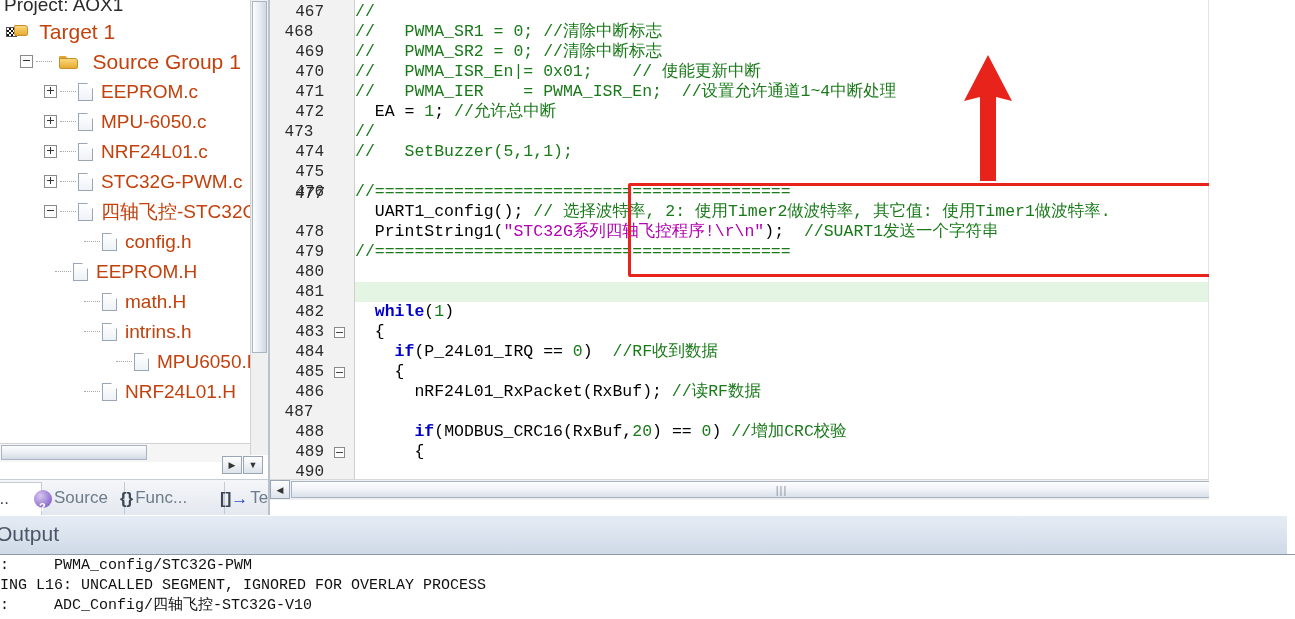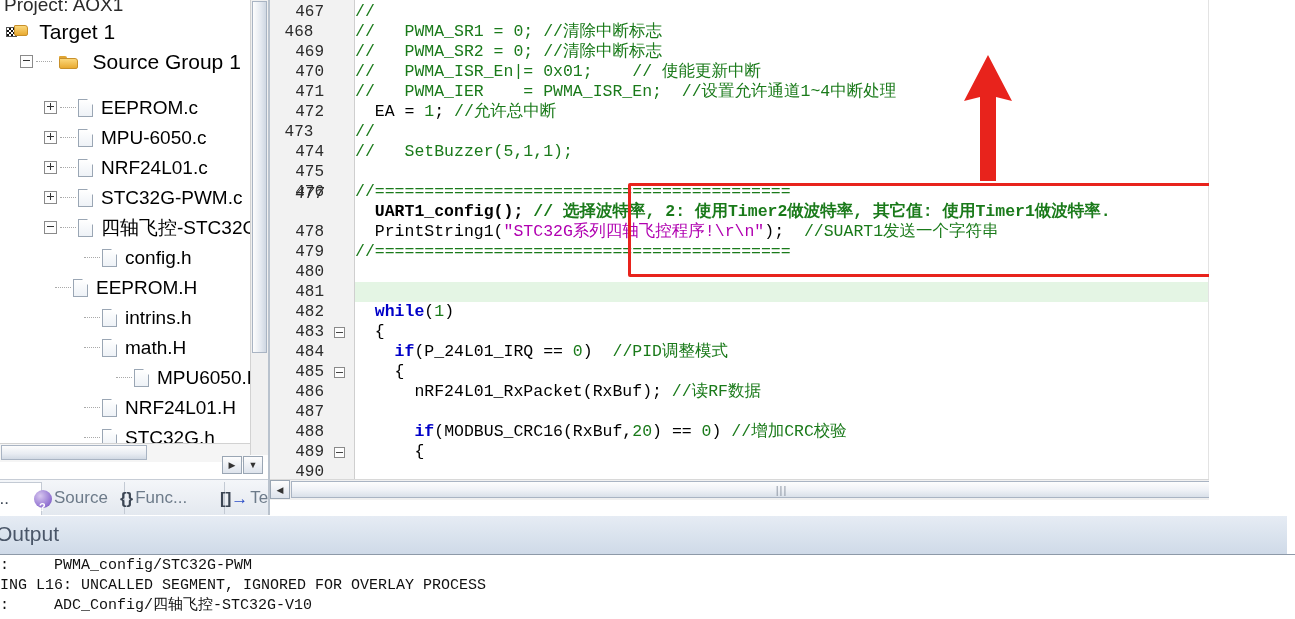--- a/index.html
+++ b/index.html
@@ -35,21 +35,21 @@
     height: 22px;
     line-height: 22px;
     white-space: nowrap;
   }
   .tnode {
     position: relative;
     height: 30px;
     line-height: 30px;
     white-space: nowrap;
     font-size: 19px;
-    color: #000000;
+    color: #c2410c;
   }
   .tnode .lbl {
     display: inline-block;
     vertical-align: middle;
     line-height: 30px;
   }
   .expander {
     display: inline-block;
     width: 11px; height: 11px;
     border: 1px solid #8a8a8a;
@@ -402,35 +402,34 @@
         <span class="lbl" style="font-size:21px;">Target 1</span>
       </div>
 
       <div class="tnode" style="padding-left:20px;">
         <span class="expander"></span><span class="dotline"></span>
         <span class="ic-folder"></span>
         <span class="lbl" style="font-size:21px;">Source Group 1</span>
       </div>
 
       <div id="src-files">
-          <div class="tnode" style="padding-left: 44px; margin-top: 16px;"><span class="expander plus"></span><span class="dotline"></span><span class="ic-file"></span><span class="lbl">EEPROM.c</span></div>
+          <div class="tnode" style="padding-left: 44px;"><span class="expander plus"></span><span class="dotline"></span><span class="ic-file"></span><span class="lbl">EEPROM.c</span></div>
           <div class="tnode" style="padding-left: 44px;"><span class="expander plus"></span><span class="dotline"></span><span class="ic-file"></span><span class="lbl">MPU-6050.c</span></div>
           <div class="tnode" style="padding-left: 44px;"><span class="expander plus"></span><span class="dotline"></span><span class="ic-file"></span><span class="lbl">NRF24L01.c</span></div>
           <div class="tnode" style="padding-left: 44px;"><span class="expander plus"></span><span class="dotline"></span><span class="ic-file"></span><span class="lbl">STC32G-PWM.c</span></div>
           <div class="tnode" style="padding-left: 44px;"><span class="expander"></span><span class="dotline"></span><span class="ic-file"></span><span class="lbl">四轴飞控-STC32G</span></div>
         </div>
 
       <div id="hdr-files">
           <div class="tnode" style="padding-left: 84px;"><span class="dotline"></span><span class="ic-file"></span><span class="lbl">config.h</span></div>
           <div class="tnode" style="padding-left: 55px;"><span class="dotline"></span><span class="ic-file"></span><span class="lbl">EEPROM.H</span></div>
+          <div class="tnode" style="padding-left: 84px;"><span class="dotline"></span><span class="ic-file"></span><span class="lbl">math.H</span></div>
           <div class="tnode" style="padding-left: 84px;"><span class="dotline"></span><span class="ic-file"></span><span class="lbl">intrins.h</span></div>
-          <div class="tnode" style="padding-left: 84px;"><span class="dotline"></span><span class="ic-file"></span><span class="lbl">math.H</span></div>
           <div class="tnode" style="padding-left: 116px;"><span class="dotline"></span><span class="ic-file"></span><span class="lbl">MPU6050.H</span></div>
           <div class="tnode" style="padding-left: 84px;"><span class="dotline"></span><span class="ic-file"></span><span class="lbl">NRF24L01.H</span></div>
-          <div class="tnode" style="padding-left: 84px;"><span class="dotline"></span><span class="ic-file"></span><span class="lbl">STC32G.h</span></div>
         </div>
     </div>
 
     <div id="pane-gap"></div>
 
     <div id="tree-vscroll">
       <div class="thumb"></div>
     </div>
 
     <div id="tree-hscroll">
@@ -471,48 +470,48 @@
         <div class="lnum" style="top: 242px;">479</div>
         <div class="lnum" style="top: 262px;">480</div>
         <div class="lnum" style="top: 282px;">481</div>
         <div class="lnum" style="top: 302px;">482</div>
         <div class="lnum" style="top: 322px;">483</div>
         <div class="fold" style="top: 327px;"></div>
         <div class="lnum" style="top: 342px;">484</div>
         <div class="lnum" style="top: 362px;">485</div>
         <div class="fold" style="top: 367px;"></div>
         <div class="lnum" style="top: 382px;">486</div>
-        <div class="lnum" style="top: 402px;">487</div>
+        <div class="lnum" style="top: 402px; text-align: center;">487</div>
         <div class="lnum" style="top: 422px;">488</div>
         <div class="lnum" style="top: 442px;">489</div>
         <div class="fold" style="top: 447px;"></div>
         <div class="lnum" style="top: 462px;">490</div>
         <div class="lnum" style="top: 482px;">491</div>
         <div class="fold" style="top: 487px;"></div>
       </div>
     <div id="code-area">
         <div class="cline" style="top: 2px;"><span class="cmt">//</span></div>
         <div class="cline" style="top: 22px;"><span class="cmt">//   PWMA_SR1 = 0; //清除中断标志</span></div>
         <div class="cline" style="top: 42px;"><span class="cmt">//   PWMA_SR2 = 0; //清除中断标志</span></div>
         <div class="cline" style="top: 62px;"><span class="cmt">//   PWMA_ISR_En|= 0x01;    // 使能更新中断</span></div>
         <div class="cline" style="top: 82px;"><span class="cmt">//   PWMA_IER    = PWMA_ISR_En;  //设置允许通道1~4中断处理</span></div>
         <div class="cline" style="top: 102px;">  EA = <span class="num">1</span>; <span class="cmt">//允许总中断</span></div>
         <div class="cline" style="top: 122px;"><span class="cmt">//</span></div>
         <div class="cline" style="top: 142px;"><span class="cmt">//   SetBuzzer(5,1,1);</span></div>
         <div class="cline" style="top: 162px;"></div>
         <div class="cline" style="top: 182px;"><span class="cmt">//==========================================</span></div>
-        <div class="cline" style="top: 202px; font-weight: bold;">  UART1_config(); <span class="cmt">// 选择波特率, 2: 使用Timer2做波特率, 其它值: 使用Timer1做波特率.</span></div>
+        <div class="cline" style="top: 202px;">  UART1_config(); <span class="cmt">// 选择波特率, 2: 使用Timer2做波特率, 其它值: 使用Timer1做波特率.</span></div>
         <div class="cline" style="top: 222px;">  PrintString1(<span class="str">"STC32G系列四轴飞控程序!\r\n"</span>);  <span class="cmt">//SUART1发送一个字符串</span></div>
         <div class="cline" style="top: 242px;"><span class="cmt">//==========================================</span></div>
         <div class="cline" style="top: 262px;"></div>
         <div class="hl-line" style="top: 282px;"></div>
         <div class="cline" style="top: 282px;"></div>
         <div class="cline" style="top: 302px;">  <span class="kw">while</span>(<span class="num">1</span>)</div>
         <div class="cline" style="top: 322px;">  {</div>
-        <div class="cline" style="top: 342px;">    <span class="kw">if</span>(P_24L01_IRQ == <span class="num">0</span>)  <span class="cmt">//PID调整模式</span></div>
+        <div class="cline" style="top: 342px;">    <span class="kw">if</span>(P_24L01_IRQ == <span class="num">0</span>)  <span class="cmt">//RF收到数据</span></div>
         <div class="cline" style="top: 362px;">    {</div>
         <div class="cline" style="top: 382px;">      nRF24L01_RxPacket(RxBuf); <span class="cmt">//读RF数据</span></div>
         <div class="cline" style="top: 402px;"></div>
         <div class="cline" style="top: 422px;">      <span class="kw">if</span>(MODBUS_CRC16(RxBuf,<span class="num">20</span>) == <span class="num">0</span>) <span class="cmt">//增加CRC校验</span></div>
         <div class="cline" style="top: 442px;">      {</div>
         <div class="cline" style="top: 462px;"></div>
         <div class="cline" style="top: 482px;">        #<span class="kw">if</span> (PID_MODE == <span class="num">0</span>) <span class="cmt">// PID调整模式</span></div>
       </div>
     <div id="ed-vtrack"></div>
 

